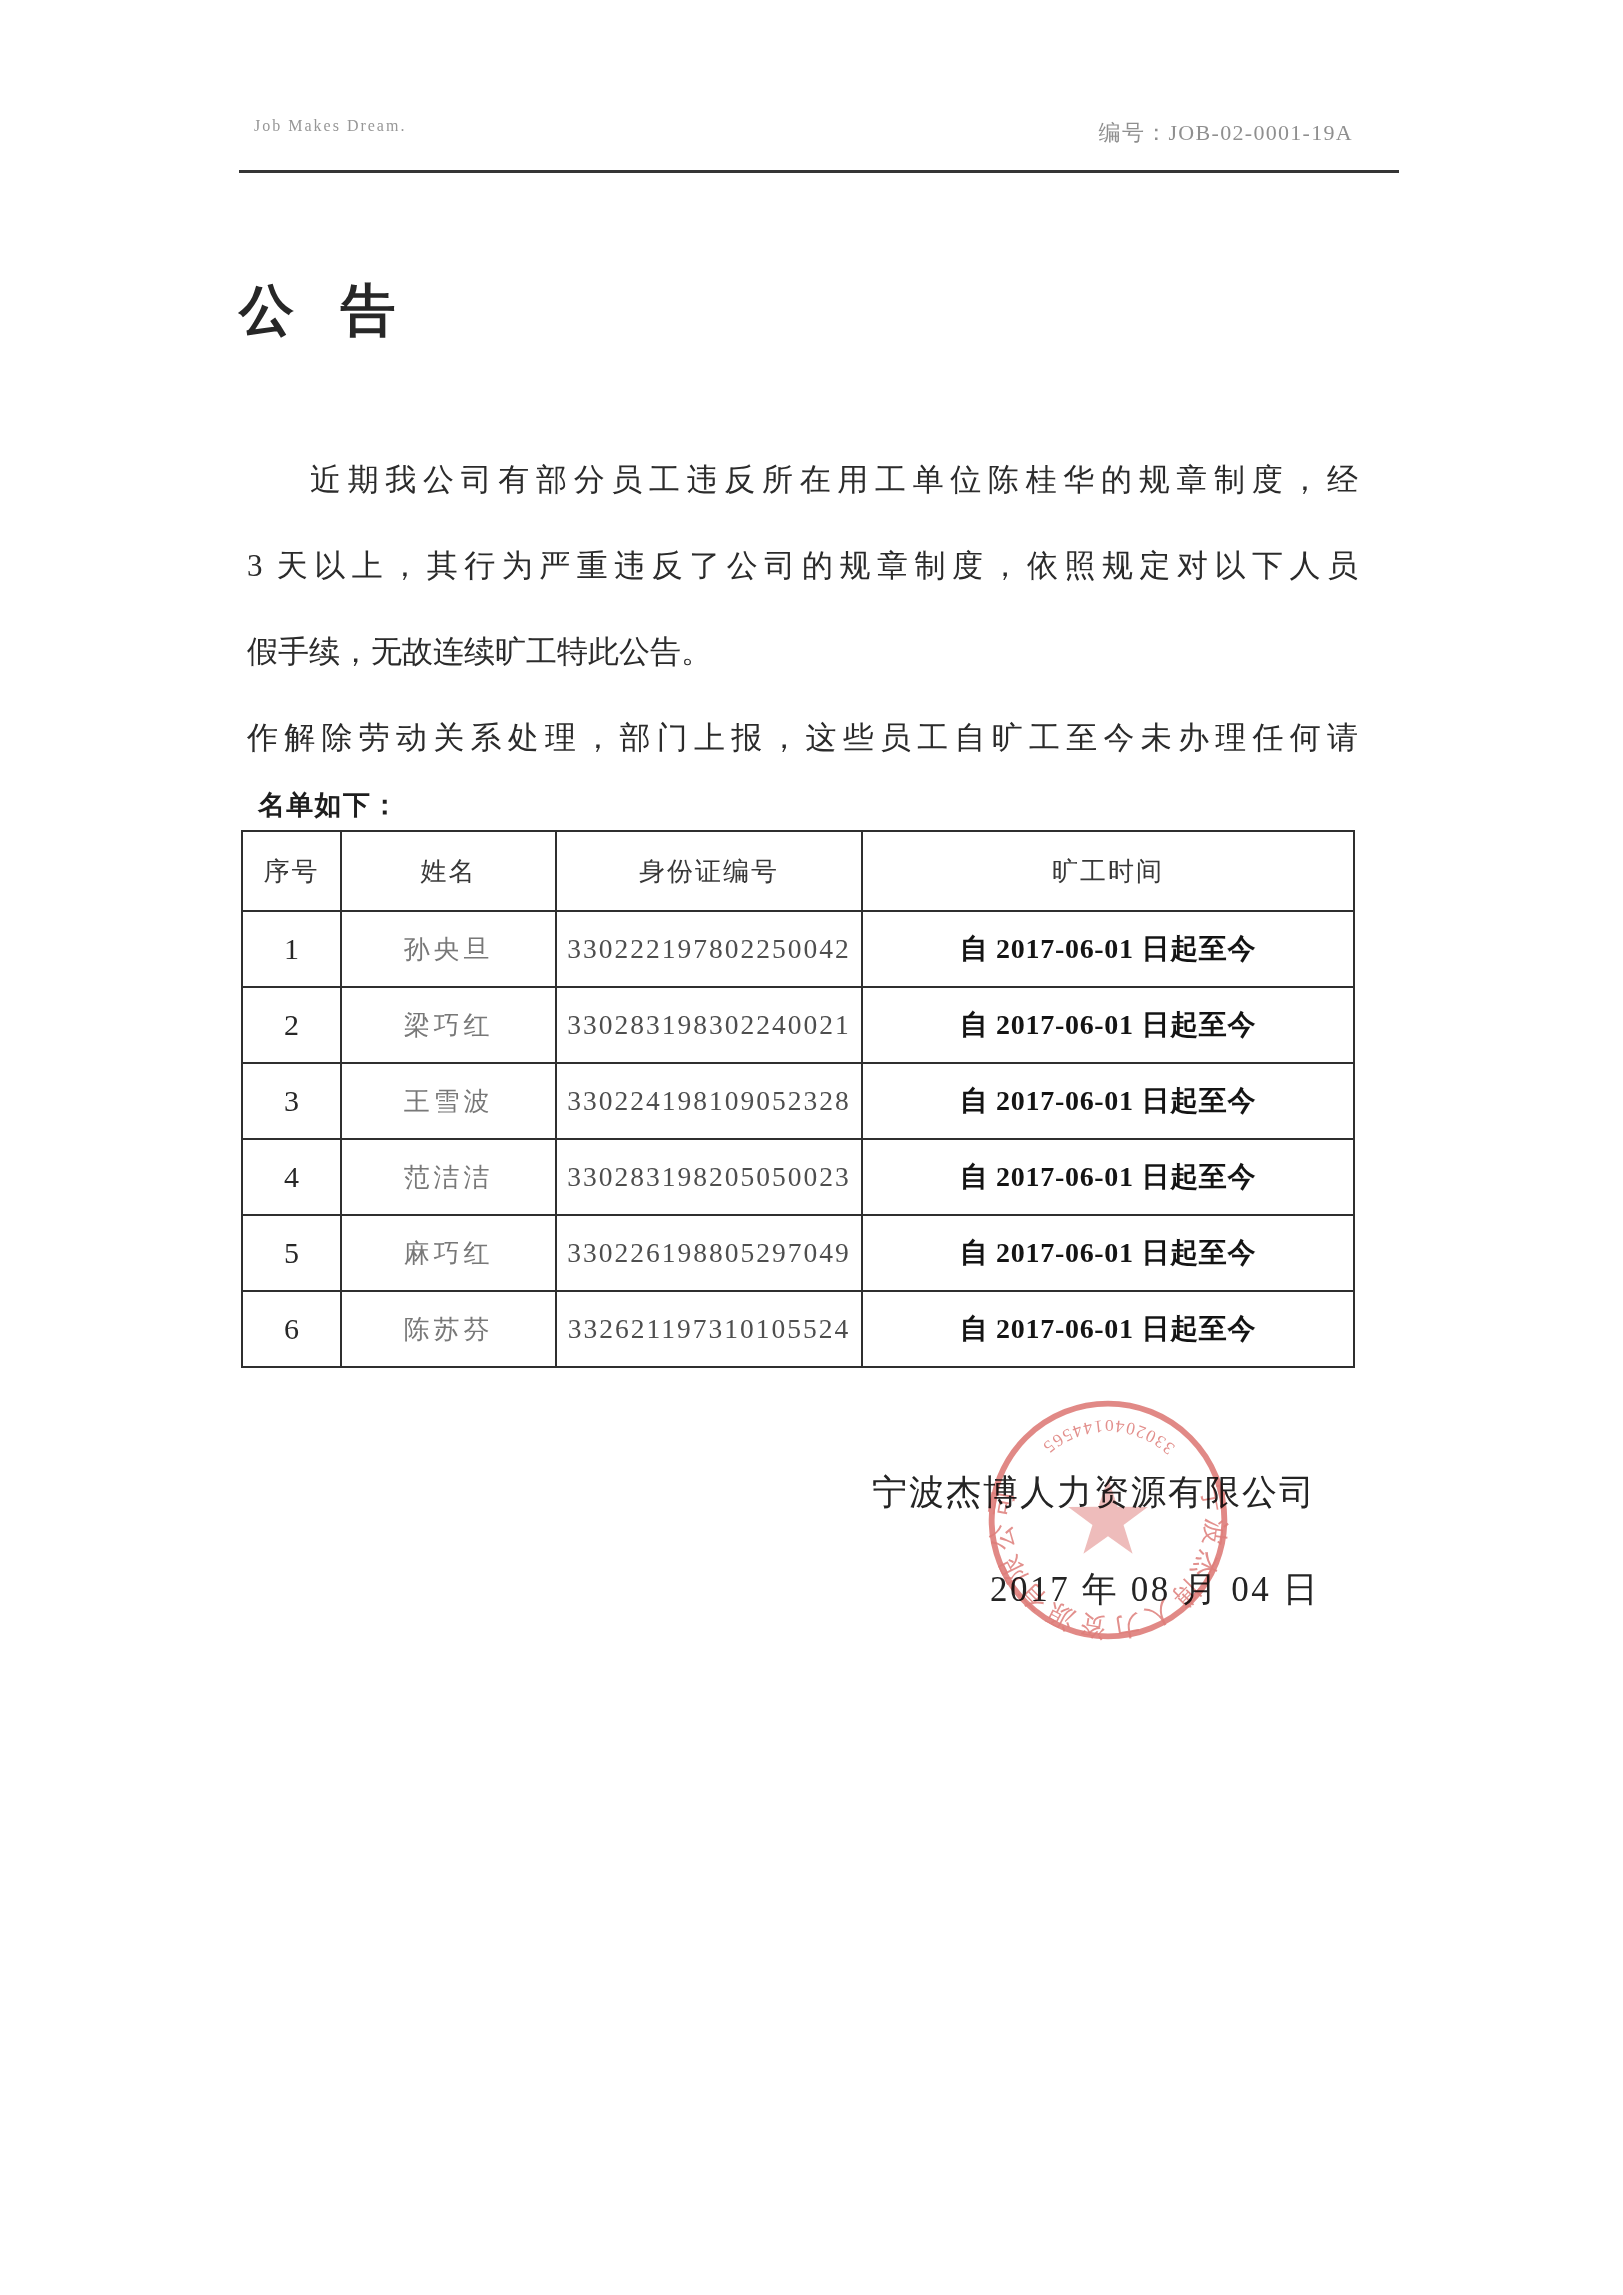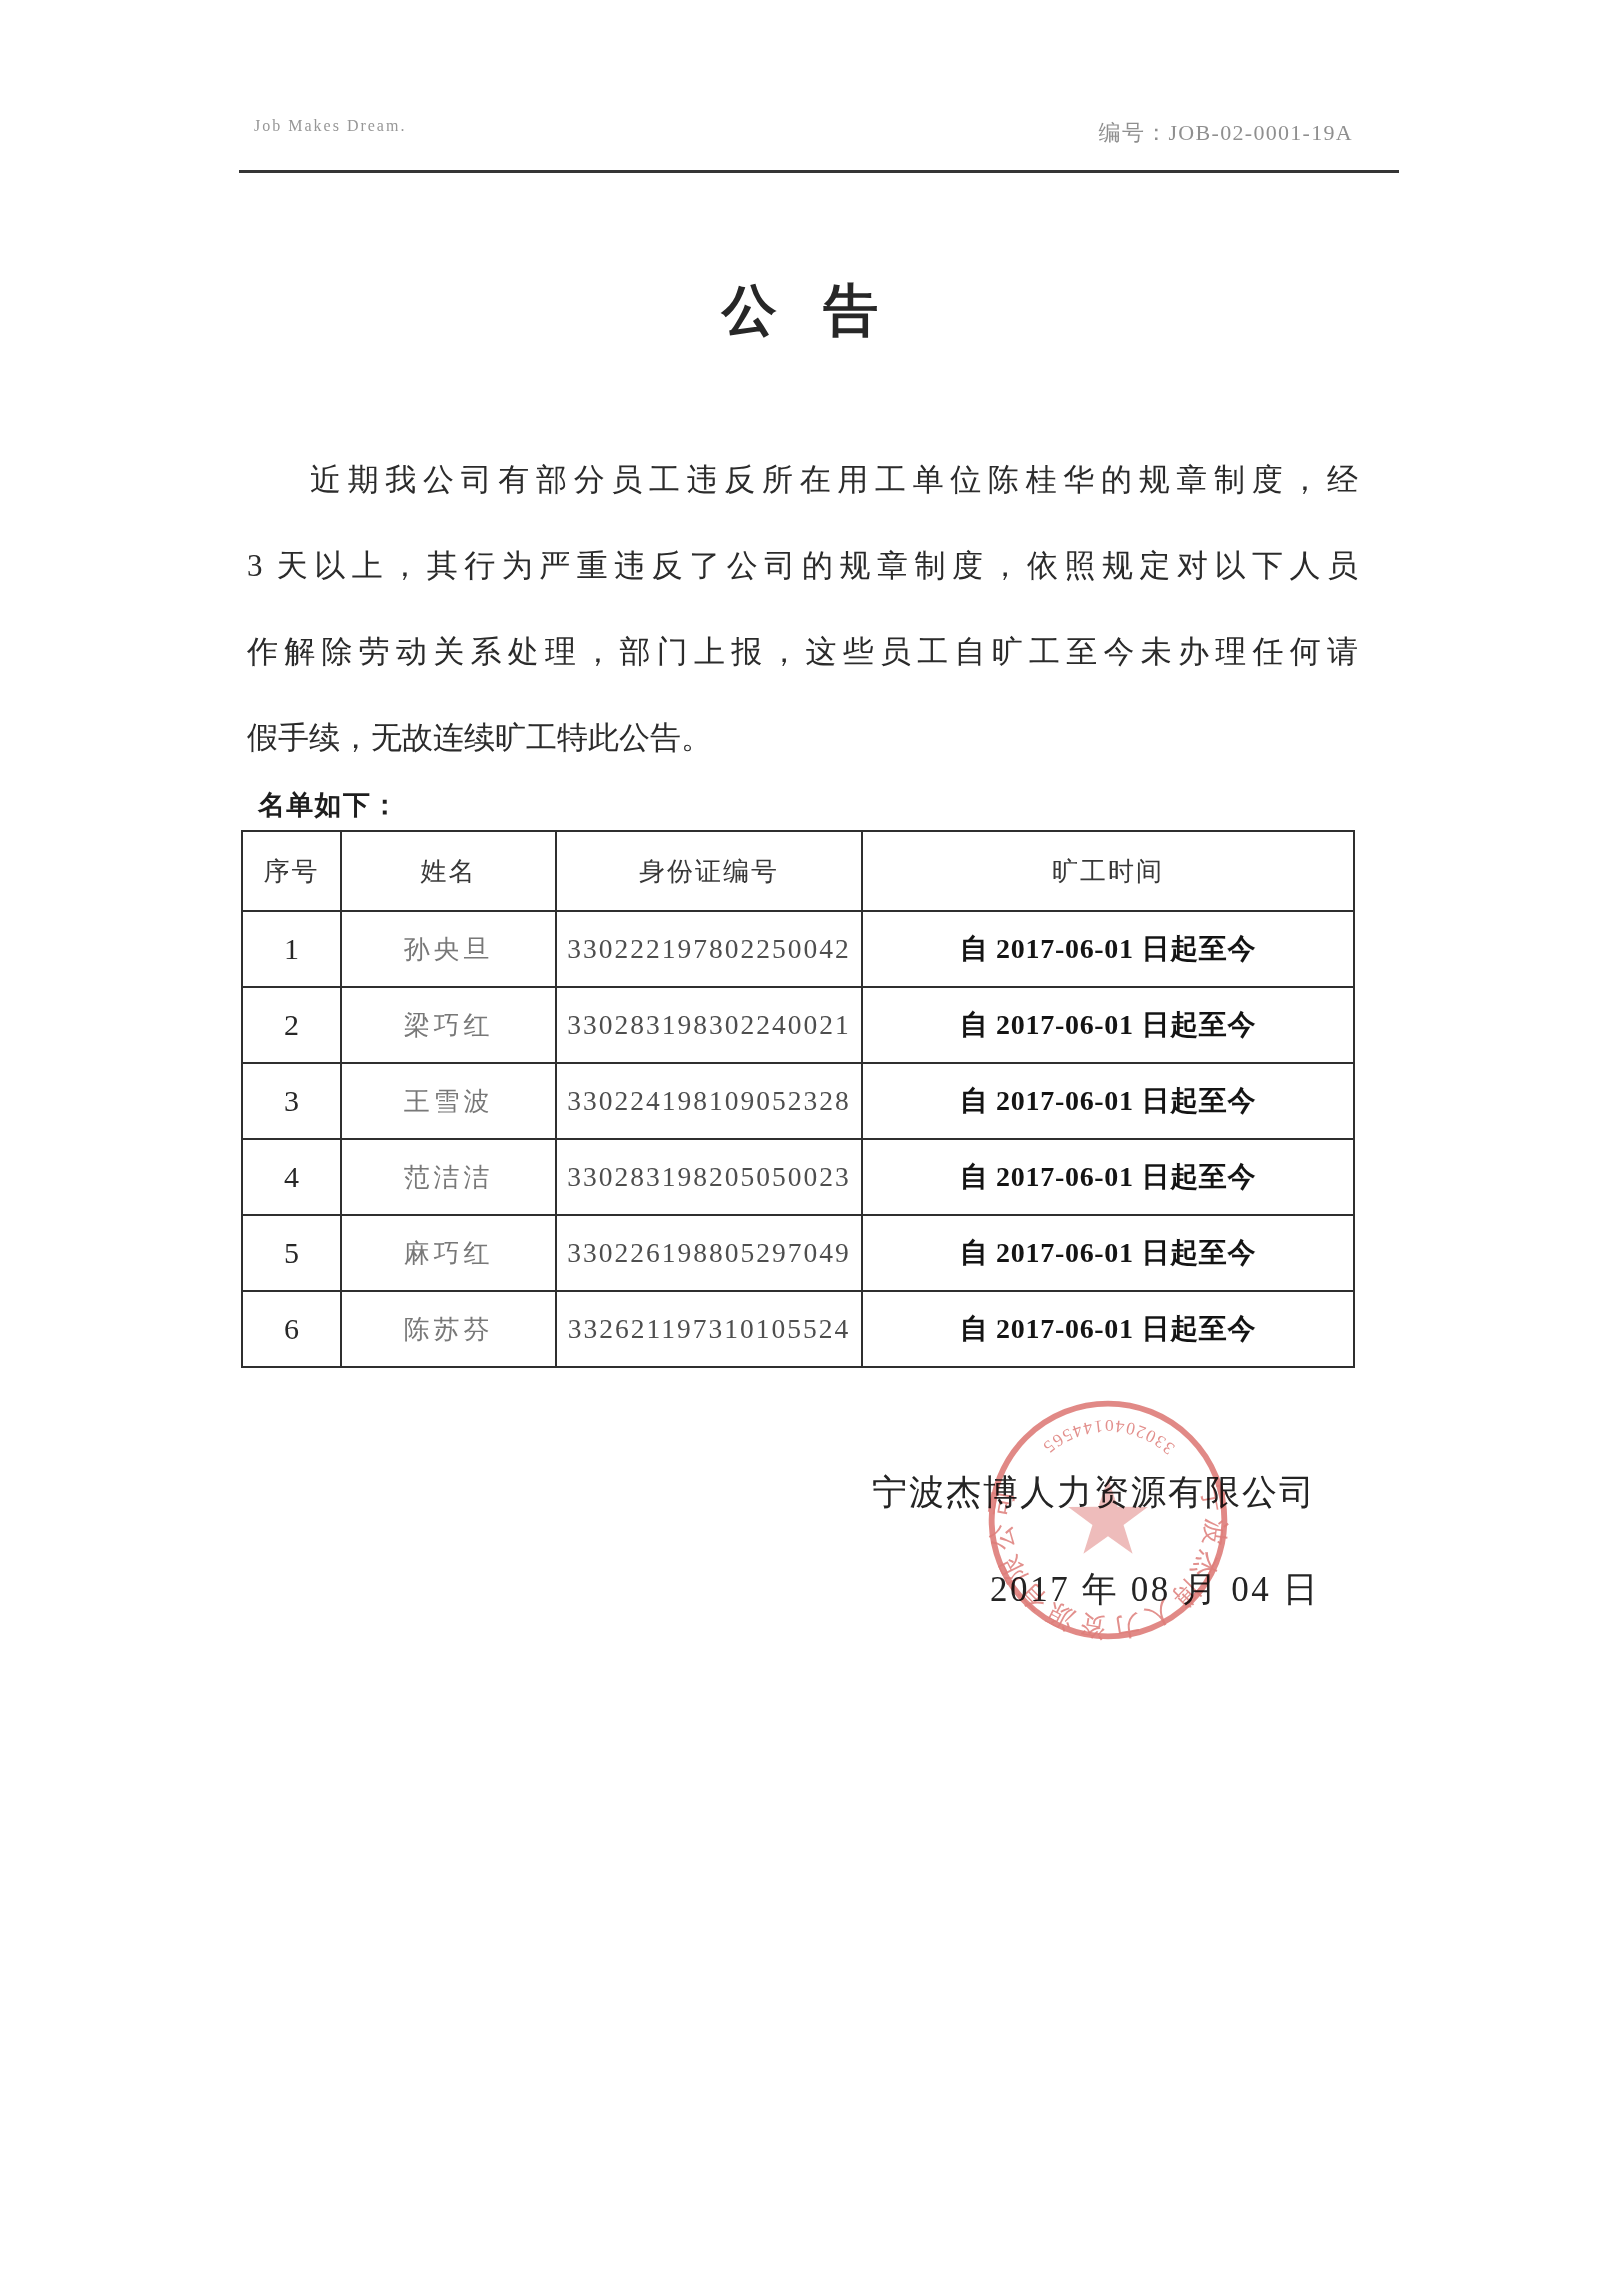--- a/index.html
+++ b/index.html
@@ -17,21 +17,21 @@
     position:absolute;right:270px;top:118px;
     font-size:22px;color:#8f8f8f;letter-spacing:1.3px;
   }
   .hdr-rule{
     position:absolute;left:239px;top:170px;width:1160px;height:3.3px;
     background:#353535;
   }
   
   .doc-title{
     position:absolute;left:239px;top:274px;width:1126px;
-    text-align:center;font-size:55px;font-weight:bold;color:#272727;
+    font-size:55px;font-weight:bold;color:#272727;
     word-spacing:25px;letter-spacing:3.9px;
   }
   
   .doc-body{
     position:absolute;left:241px;top:437px;width:1117px;
     font-size:31px;line-height:86px;color:#2b2b2b;
   }
   .para-line{text-align:justify;text-align-last:justify;white-space:nowrap;margin-left:6px;}
   .para-line.last{text-align-last:left;}
   .para-line.first{padding-left:63px;}
@@ -79,22 +79,22 @@
 
 <div class="hdr-slogan">Job Makes Dream.</div>
 <div class="hdr-docno">编号：JOB-02-0001-19A</div>
 <div class="hdr-rule"></div>
 
 <div class="doc-title">公 告</div>
 
 <div class="doc-body">
     <div class="para-line first">近期我公司有部分员工违反所在用工单位陈桂华的规章制度，经</div>
     <div class="para-line">3 天以上，其行为严重违反了公司的规章制度，依照规定对以下人员</div>
+    <div class="para-line last">假手续，无故连续旷工特此公告。</div>
     <div class="para-line">作解除劳动关系处理，部门上报，这些员工自旷工至今未办理任何请</div>
-    <div class="para-line last">假手续，无故连续旷工特此公告。</div>
   </div>
 
 <div class="list-label">名单如下：</div>
 
 <table class="roster">
   <colgroup>
       <col class="c1">
       <col class="c2">
       <col class="c3">
       <col class="c4">

